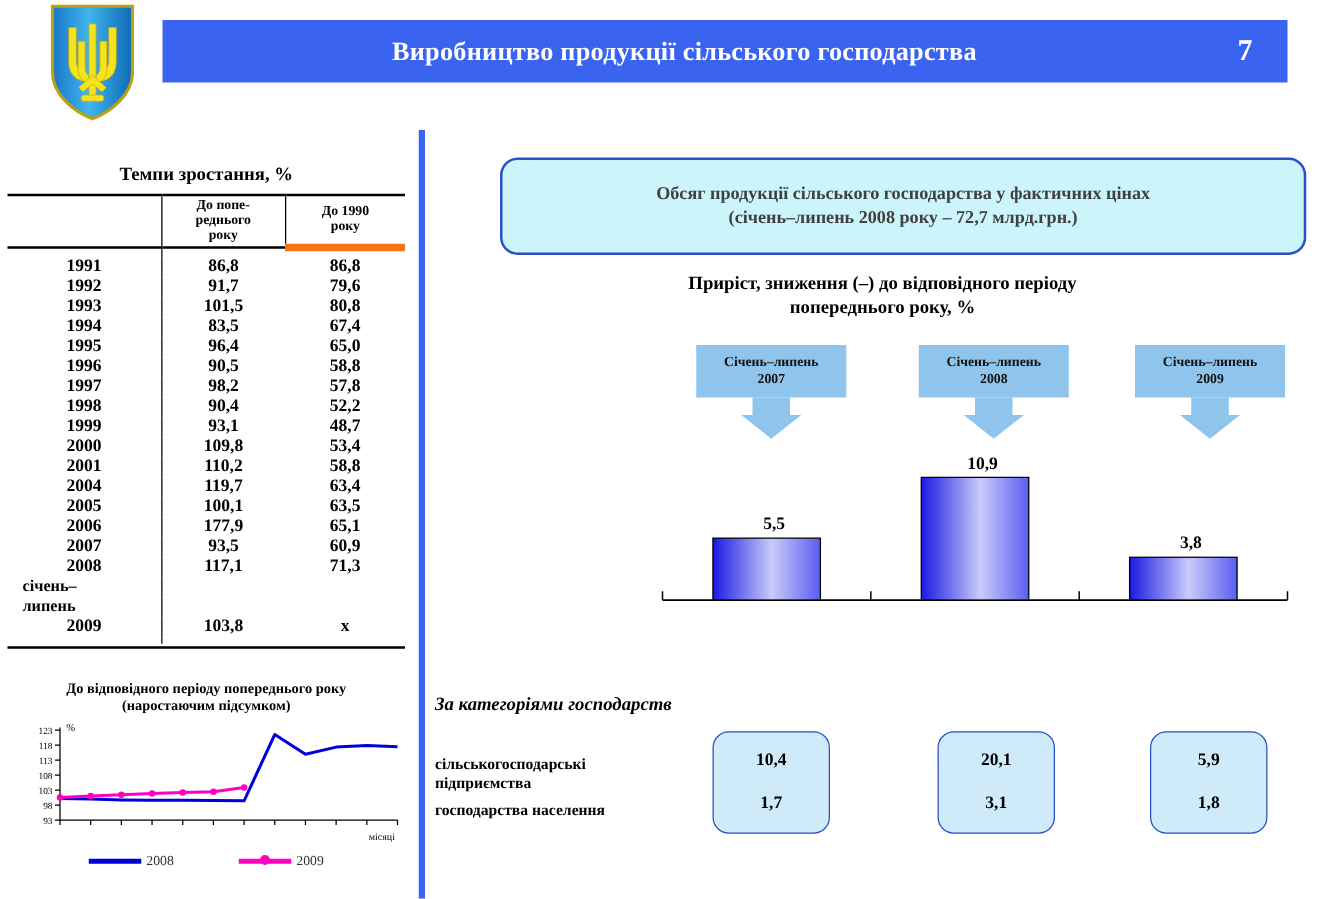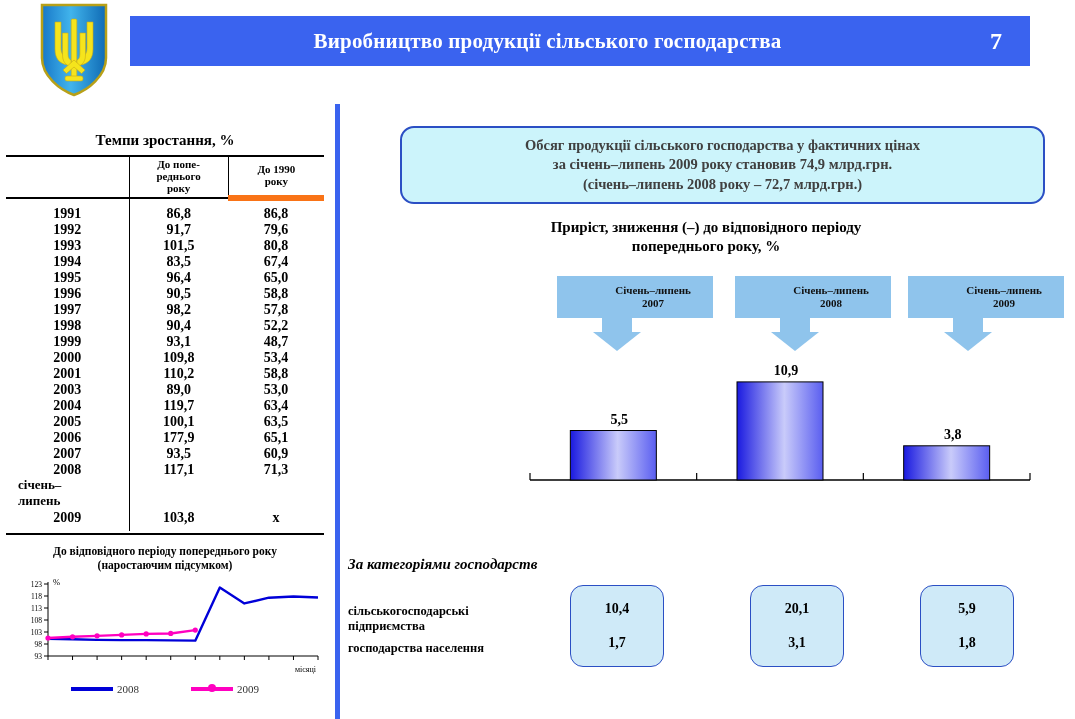--- a/index.html
+++ b/index.html
@@ -197,21 +197,20 @@
   }
   .period-arrow .pa-box {
     width: 120px;
     height: 42px;
     background: #8fc4ec;
     display: flex;
     flex-direction: column;
     align-items: center;
     justify-content: center;
     line-height: 1.15;
-    padding-left: 36px;
   }
   .period-arrow .pa-box span {
     font-size: 11px;
     font-weight: bold;
     color: #111;
   }
   .period-arrow .pa-stem {
     width: 30px;
     height: 14px;
     background: #8fc4ec;
@@ -375,25 +374,20 @@
         </tr>
         <tr>
           <td class="c0">2000</td>
           <td class="c1">109,8</td>
           <td class="c2">53,4</td>
         </tr>
         <tr>
           <td class="c0">2001</td>
           <td class="c1">110,2</td>
           <td class="c2">58,8</td>
-        </tr>
-        <tr>
-          <td class="c0">2003</td>
-          <td class="c1">89,0</td>
-          <td class="c2">53,0</td>
         </tr>
         <tr>
           <td class="c0">2004</td>
           <td class="c1">119,7</td>
           <td class="c2">63,4</td>
         </tr>
         <tr>
           <td class="c0">2005</td>
           <td class="c1">100,1</td>
           <td class="c2">63,5</td>
@@ -491,21 +485,20 @@
     </div>
     <div class="item">
       <span class="lc-swatch-2009"></span>
       <span>2009</span>
     </div>
   </div>
 </div>
 
 <div id="info-box">
   <div class="line">Обсяг продукції сільського господарства у фактичних цінах</div>
-  <div class="line">за січень–липень 2009 року становив 74,9 млрд.грн.</div>
   <div class="line">(січень–липень 2008 року – 72,7 млрд.грн.)</div>
 </div>
 
 <div id="growth-heading">
   <div>Приріст, зниження (–) до відповідного періоду</div>
   <div>попереднього року, %</div>
 </div>
 
 <div class="period-arrow" style="left:557px; top:276px;">
   <div class="pa-box">

